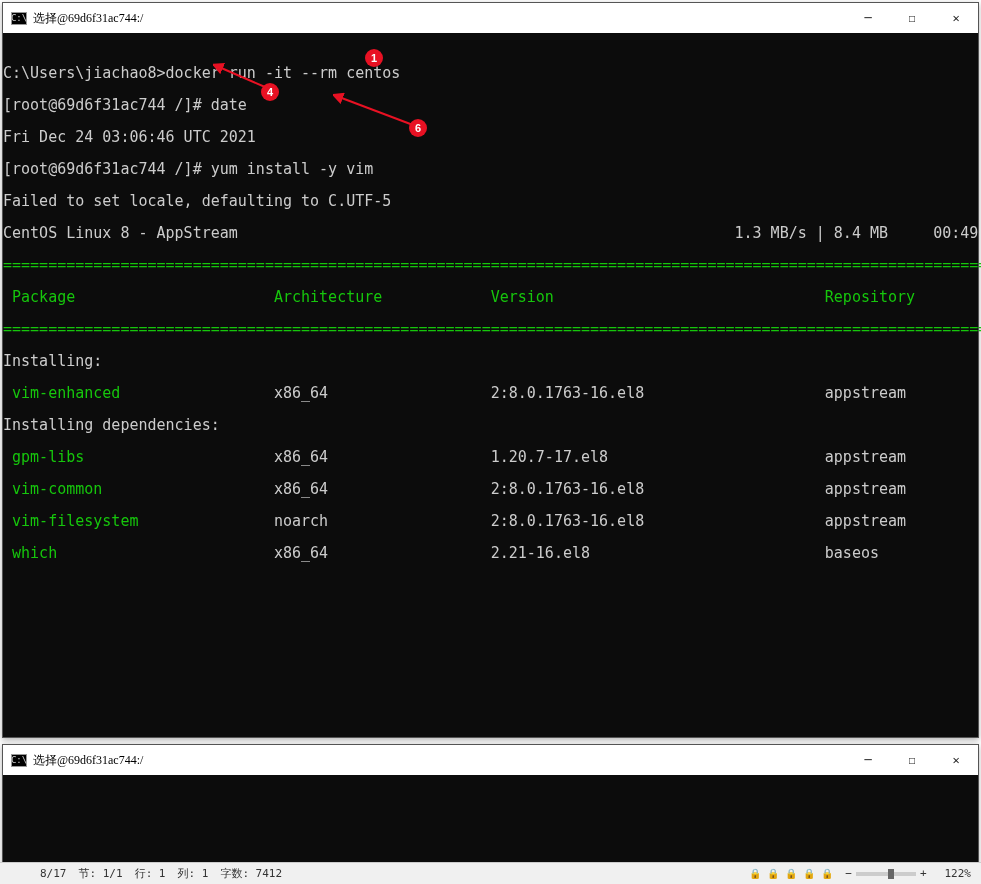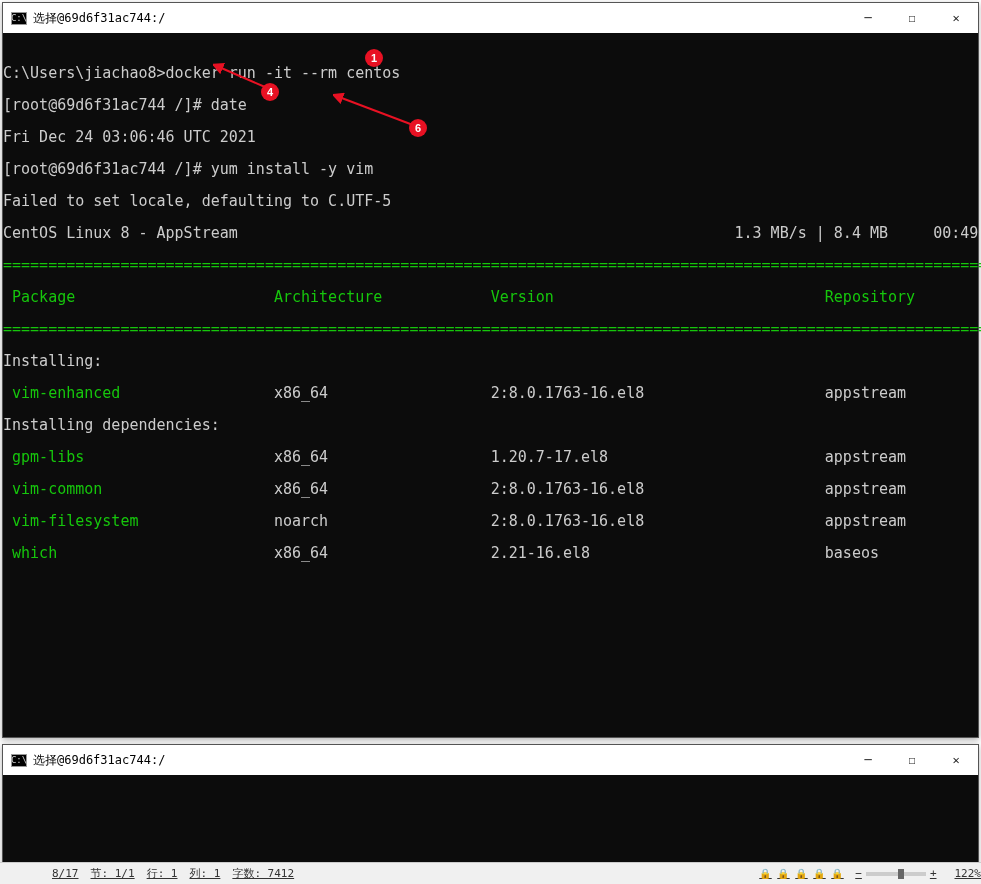--- a/index.html
+++ b/index.html
@@ -33,21 +33,21 @@
     width: 16px;
     height: 13px;
     background: #000;
     color: #ccc;
     font-size: 9px;
     display: inline-flex;
     align-items: center;
     justify-content: center;
     border: 1px solid #999;
   }
-  .titlebar .title-text { flex: 1; }
+  .titlebar .title-text { flex: 1; font-family: Liberation Serif, serif; }
   .winbtns { display: flex; height: 100%; }
   .winbtn {
     width: 44px;
     display: flex;
     align-items: center;
     justify-content: center;
     font-size: 12px;
     color: #222;
   }
   .term {
@@ -87,22 +87,21 @@
     left: 0;
     right: 0;
     height: 22px;
     background: #f0f0f0;
     border-top: 1px solid #ccc;
     display: flex;
     align-items: center;
     font-size: 11px;
     color: #333;
     gap: 12px;
-    padding-left: 52px;
-    text-decoration: underline;
+    padding-left: 40px;
   }
   .statusbar .segment { display: flex; align-items: center; gap: 2px; }
   .statuslock {
     display:inline-block;
     width:12px;height:12px;
     font-size:10px;
   }
 </style>
 </head>
 <body>
@@ -207,14 +206,14 @@
     <span class="statuslock">🔒</span>
     <span class="statuslock">🔒</span>
   </span>
   <span class="segment" style="margin-right:6px; gap:4px;">
     <span>−</span>
     <span style="display:inline-block;width:60px;height:4px;background:#ccc;position:relative;">
       <span style="position:absolute;left:32px;top:-3px;width:6px;height:10px;background:#666;"></span>
     </span>
     <span>+</span>
   </span>
-  <span class="segment" style="">122%</span>
+  <span class="segment" style="margin-right:10px;">122%</span>
 </div>
 
 </body></html>

